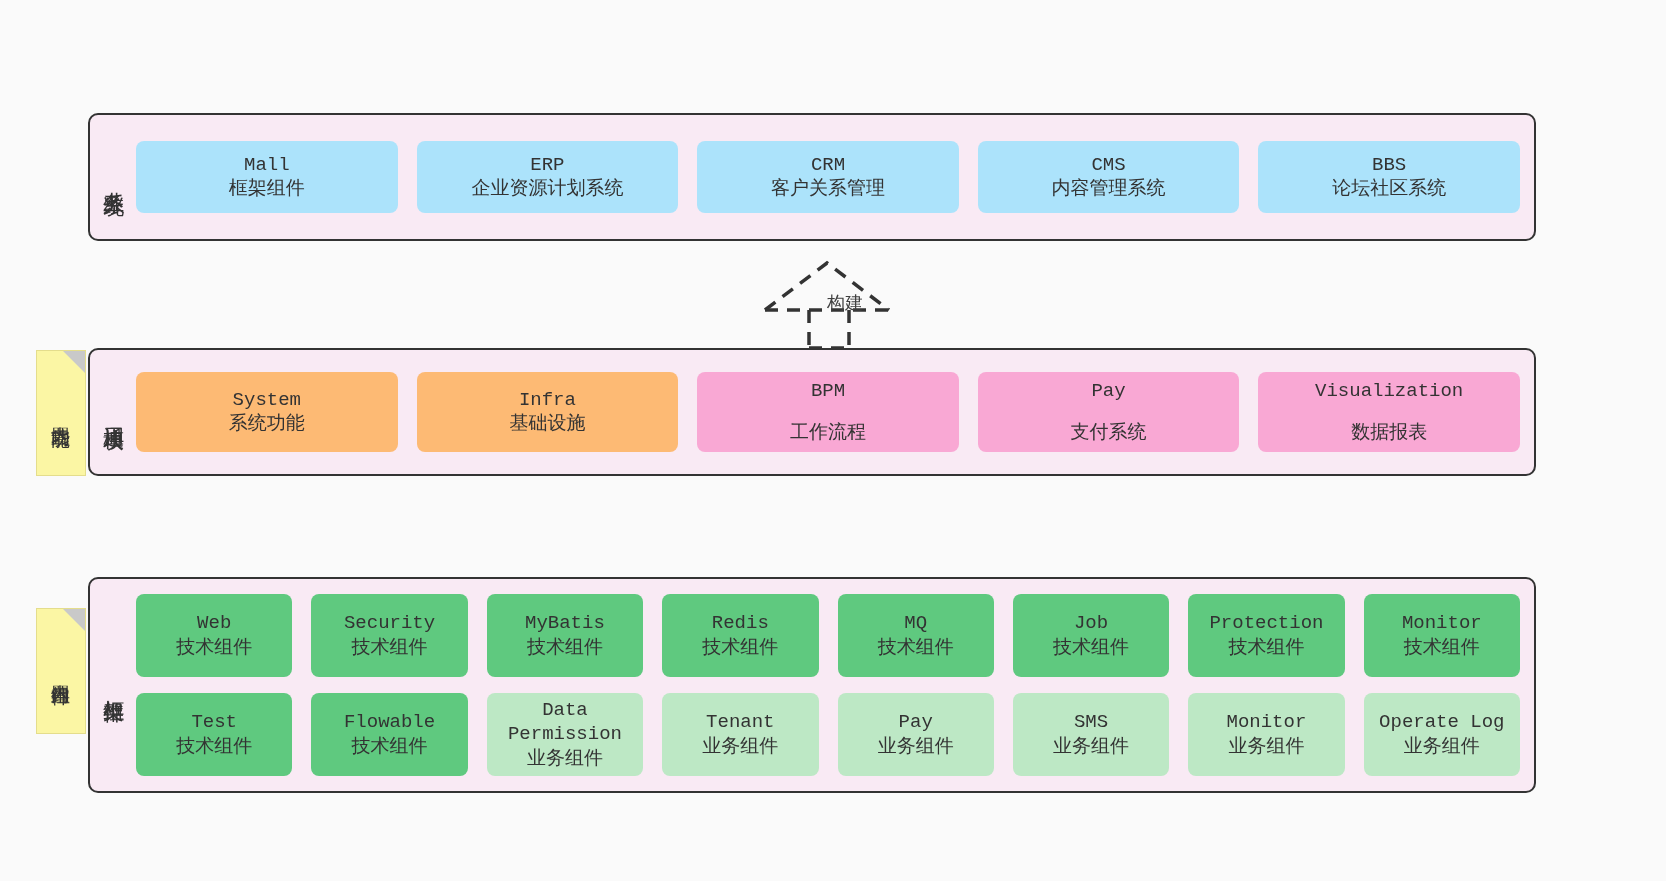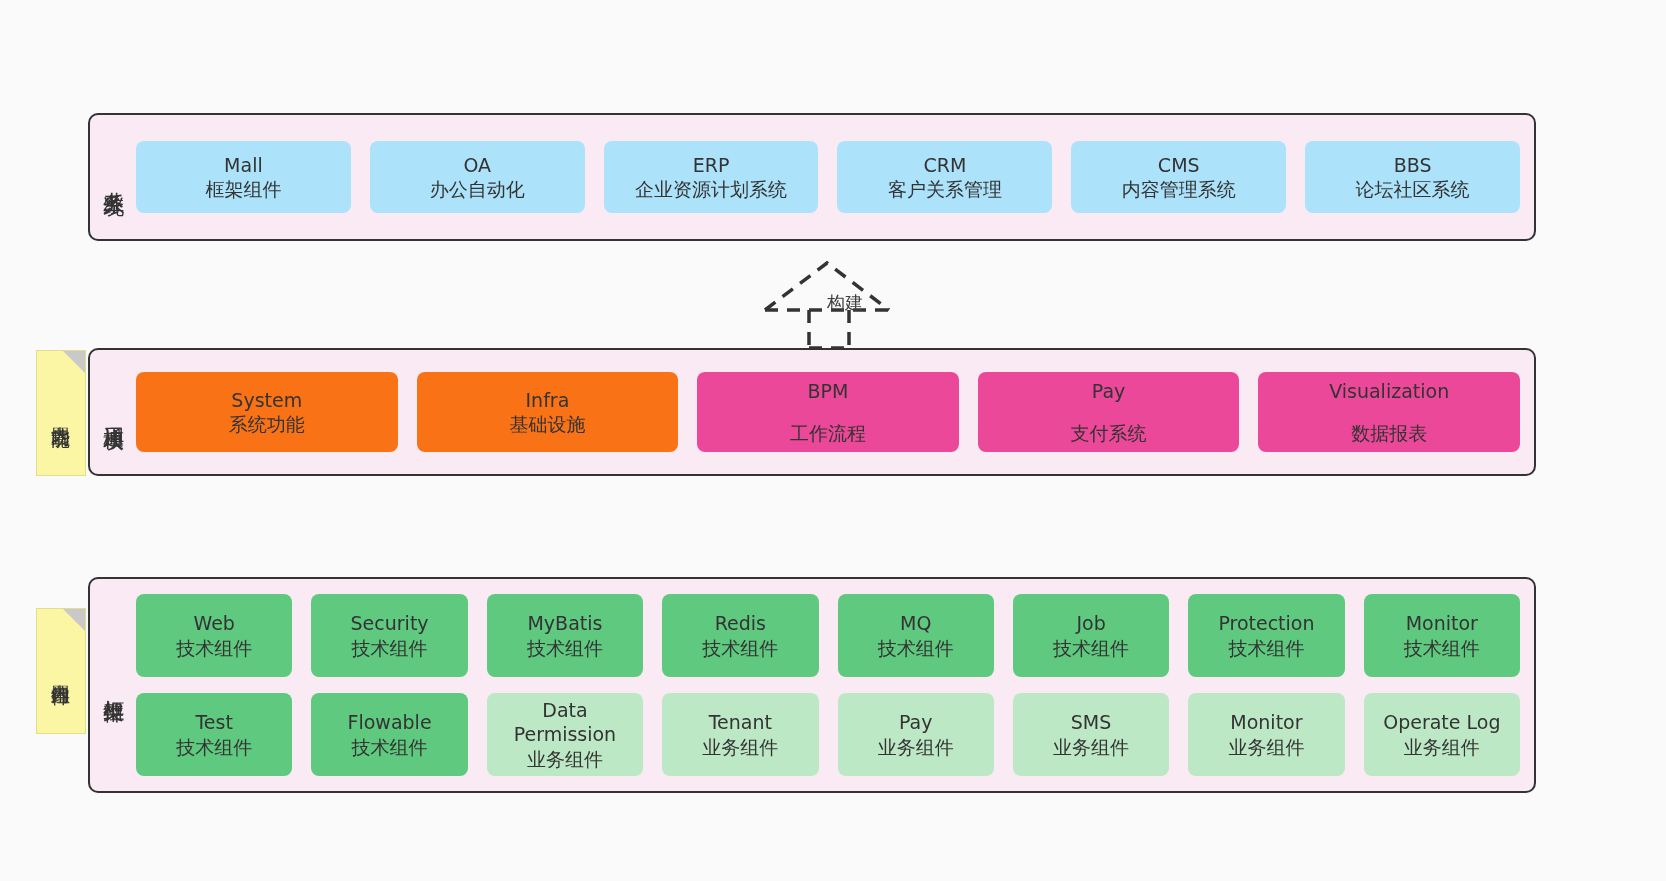--- a/index.html
+++ b/index.html
@@ -48,20 +48,21 @@
     padding: 4px 0;
   }
 
   .layer-body {
     flex: 1 1 auto;
     display: flex;
     flex-direction: column;
     justify-content: center;
     gap: 16px;
     padding: 0 14px 0 0;
+    font-family: Liberation Mono, monospace;
   }
 
   .row {
     display: flex;
     gap: 19px;
     align-items: stretch;
   }
 
   
   .card {
@@ -75,22 +76,22 @@
     font-size: 19px;
     line-height: 1.28;
     color: #333333;
     box-sizing: border-box;
     padding: 4px 6px;
   }
   .card .en { display: block; }
   .card .cn { display: block; }
 
   .card.blue       { background: #ace3fb; }
-  .card.red-strong { background: #f97316; justify-content: center; }
-  .card.red-light  { background: #ec4899; gap: 17px; }
+  .card.red-strong { background: #fdba74; justify-content: center; }
+  .card.red-light  { background: #f9a8d4; gap: 17px; }
   .card.green-strong { background: #5fc97f; }
   .card.green-light  { background: #bde8c5; }
 
   
   #layer-business  { left: 88px;  top: 113px; width: 1448px; height: 128px; }
   #layer-business .card { height: 72px; }
 
   #layer-modules   { left: 88px;  top: 348px; width: 1448px; height: 128px; }
   #layer-modules .card { height: 80px; }
 
@@ -160,24 +161,20 @@
 
   <div class="layer" id="layer-business">
     <div class="layer-title">业务系统</div>
     <div class="layer-body">
       <div class="row">
         <div class="card blue">
           <span class="en">Mall</span>
           <span class="cn">框架组件</span>
         </div>
         <div class="card blue">
-          <span class="en">OA</span>
-          <span class="cn">办公自动化</span>
-        </div>
-        <div class="card blue">
           <span class="en">ERP</span>
           <span class="cn">企业资源计划系统</span>
         </div>
         <div class="card blue">
           <span class="en">CRM</span>
           <span class="cn">客户关系管理</span>
         </div>
         <div class="card blue">
           <span class="en">CMS</span>
           <span class="cn">内容管理系统</span>

